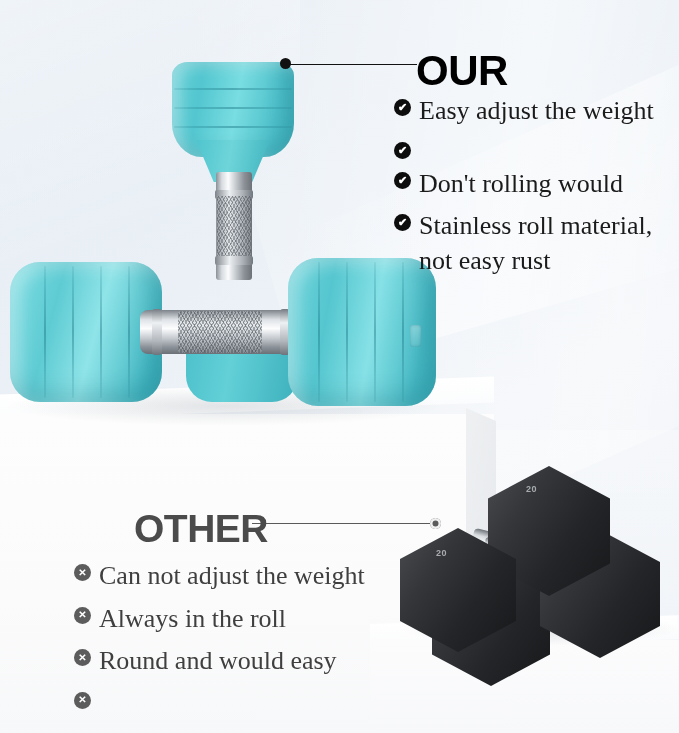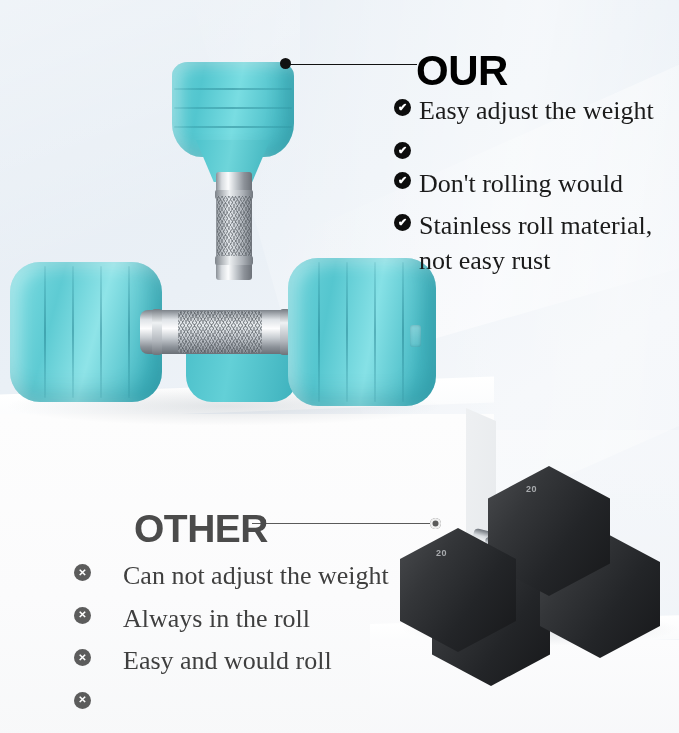--- a/index.html
+++ b/index.html
@@ -276,21 +276,21 @@
     font-weight: bold;
   }
   .fi-check { background: #0d0d0d; }
   .fi-cross { background: #5c5c5c; font-size: 10px; }
   .fi-text {
     font-size: 26px;
     line-height: 1.33;
     color: #1b1b1b;
     font-family: Liberation Serif, serif;
   }
-  .list-other .fi-text { color: #3f3f3f; margin-left: 24px; }
+  .list-other .fi-text { color: #3f3f3f; }
 </style>
 </head>
 <body>
 
 <div id="canvas">
 
   <div class="sheen sheen-a"></div>
   <div class="sheen sheen-b"></div>
   <div class="sheen sheen-c"></div>
   <div class="sheen sheen-d"></div>
@@ -386,20 +386,20 @@
     <li class="feature-item">
       <span class="fi-icon fi-cross">✕</span>
       <span class="fi-text">Can not adjust the weight</span>
     </li>
     <li class="feature-item">
       <span class="fi-icon fi-cross">✕</span>
       <span class="fi-text">Always in the roll</span>
     </li>
     <li class="feature-item">
       <span class="fi-icon fi-cross">✕</span>
-      <span class="fi-text">Easy and would roll</span>
+      <span class="fi-text">Round and would easy</span>
     </li>
     <li class="feature-item">
       <span class="fi-icon fi-cross">✕</span>
     </li>
   </ul>
 
 </div>
 
 </body></html>

